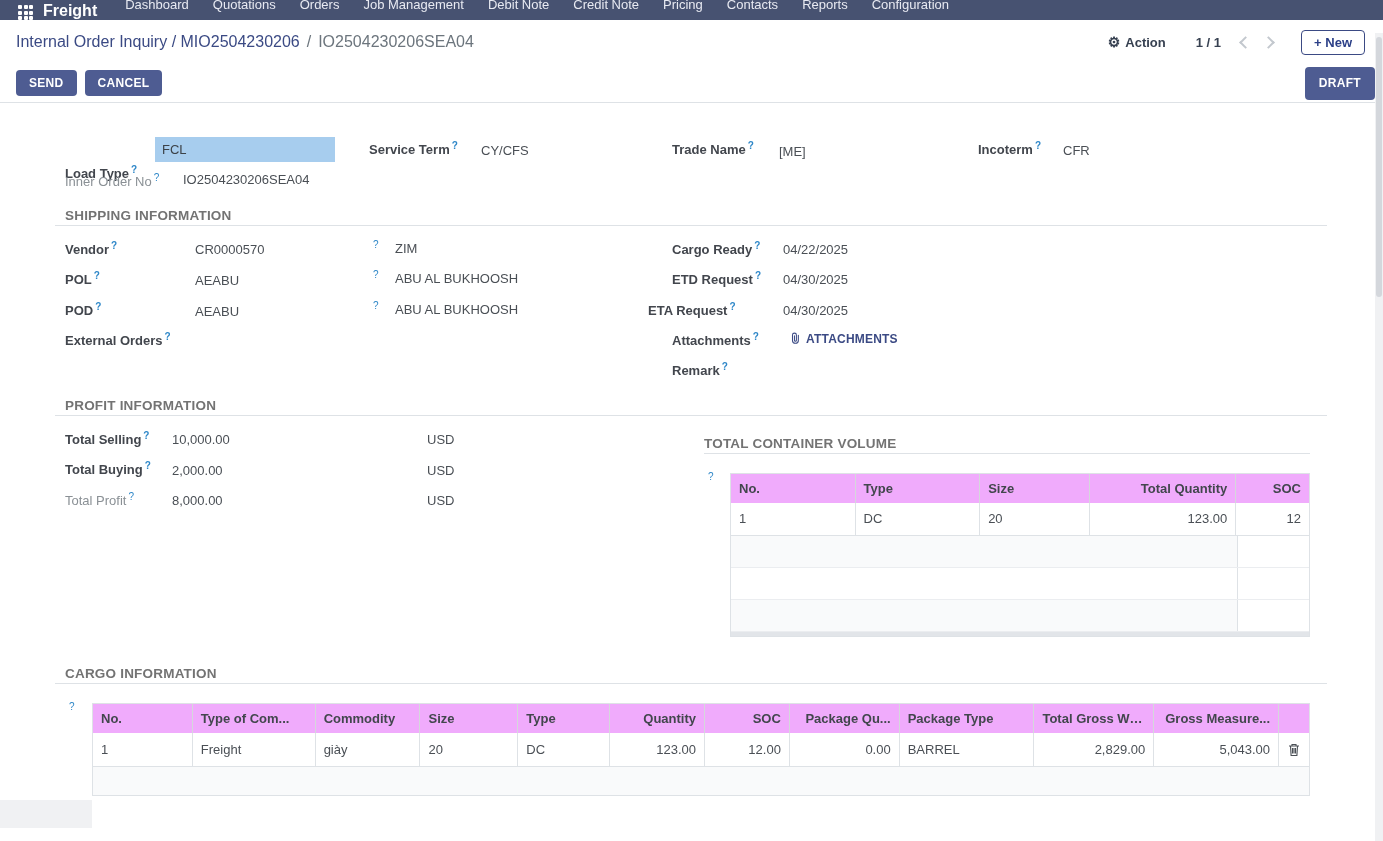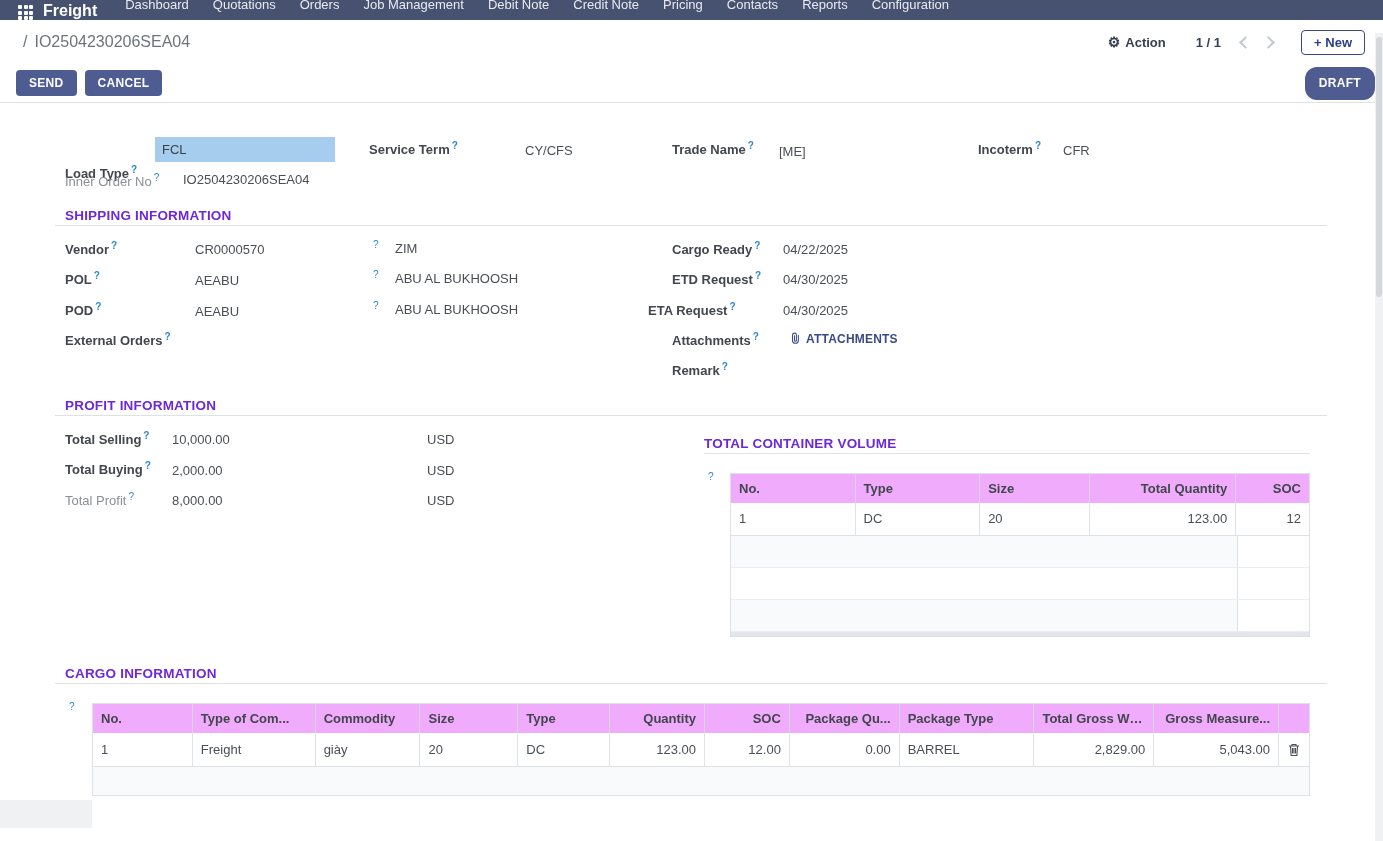--- a/index.html
+++ b/index.html
@@ -28,30 +28,30 @@
   .chev.left  { transform:rotate(-135deg); margin-left:6px; }
   .chev.right { transform:rotate(45deg);  margin-right:6px; }
   .new-btn { border:1px solid #3b4a84; color:#2b3f87; background:#fff; font-weight:bold;
     font-size:13px; border-radius:4px; padding:4px 12px; cursor:pointer; margin-left:8px; }
 
   
   .statusbar { height:39px; border-bottom:1px solid #dee2e6; position:relative; display:flex; align-items:center; padding:0 16px; gap:8px; }
   .sb-btn { background:#4e5c92; color:#fff; font-weight:bold; font-size:12px; border:none;
     border-radius:4px; padding:6px 13px; letter-spacing:.3px; cursor:pointer; }
   .state-badge { position:absolute; right:8px; top:3px; background:#4e5c92; color:#fff;
-    font-weight:bold; font-size:12px; border-radius:12px; padding:0 14px; height:33px;
+    font-weight:bold; font-size:12px; border-radius:4px; padding:0 14px; height:33px;
     line-height:33px; letter-spacing:.3px; cursor:pointer; }
 
   
   .sheet { position:relative; height:725px; background:#fff; }
   .lbl { font-weight:bold; color:#42464d; }
   .mlbl { color:#8a9095; }
   .val { color:#4a4f55; }
   .help { color:#2e87c8; font-size:10px; vertical-align:super; margin-left:2px; cursor:default; }
-  .sec-title { font-weight:bold; color:#6d28d9; font-size:13.5px; letter-spacing:.2px; }
+  .sec-title { font-weight:bold; color:#737373; font-size:13.5px; letter-spacing:.2px; }
   .hr { height:1px; background:#dee2e6; }
   .sel-input { background:#a7cdee; color:#3c4248; height:25px; line-height:25px; padding-left:7px; width:180px; }
   .blue-link { color:#3b4a84; font-weight:bold; font-size:12px; letter-spacing:.2px; display:flex; align-items:center; gap:4px; cursor:pointer; }
 
   
   .tbl { border:1px solid #dee2e6; background:#fff; }
   .trow { display:flex; }
   .thead { background:#f0abfc; }
   .tcell { padding:0 8px; overflow:hidden; text-overflow:ellipsis; white-space:nowrap; }
   .thead .tcell { font-weight:bold; color:#42464d; border-right:1px solid #d5d8db; line-height:29px; height:29px; }
@@ -94,20 +94,21 @@
   <div class="nav-item">Job Management</div>
   <div class="nav-item">Debit Note</div>
   <div class="nav-item">Credit Note</div>
   <div class="nav-item">Pricing</div>
   <div class="nav-item">Contacts</div>
   <div class="nav-item">Reports</div>
   <div class="nav-item">Configuration</div>
 </div>
 
 <div class="cpanel">
+  <span class="bc-link">Internal Order Inquiry / MIO2504230206</span>
   <span class="bc-sep">/</span>
   <span class="bc-current">IO2504230206SEA04</span>
   <div class="cp-right">
     <div class="action-btn">
       <span class="gear">⚙</span>
       <span>Action</span>
     </div>
     <span class="pager-txt">1 / 1</span>
     <span class="chev left"></span>
     <span class="chev right"></span>
@@ -123,21 +124,21 @@
   <button class="sb-btn">CANCEL</button>
   <div class="state-badge">DRAFT</div>
 </div>
 
 <div class="sheet">
 
   <span class="abs lbl" style="left:65px;top:37px;margin-top:24px;"><span>Load Type</span><sup class="help">?</sup></span>
   <div class="abs sel-input" style="left:155px;top:34px;">FCL</div>
 
   <span class="abs lbl" style="left:369px;top:37px;"><span>Service Term</span><sup class="help">?</sup></span>
-  <span class="abs val" style="left:481px;top:40px;margin-left:44px;">CY/CFS</span>
+  <span class="abs val" style="left:481px;top:40px;">CY/CFS</span>
 
   <span class="abs lbl" style="left:672px;top:37px;"><span>Trade Name</span><sup class="help">?</sup></span>
   <span class="abs val" style="left:779px;top:41px;">[ME]</span>
 
   <span class="abs lbl" style="left:978px;top:37px;"><span>Incoterm</span><sup class="help">?</sup></span>
   <span class="abs val" style="left:1063px;top:40px;">CFR</span>
 
   <span class="abs mlbl" style="left:65px;top:69px;"><span>Inner Order No</span><sup class="help">?</sup></span>
   <span class="abs val" style="left:183px;top:69px;">IO2504230206SEA04</span>
 

